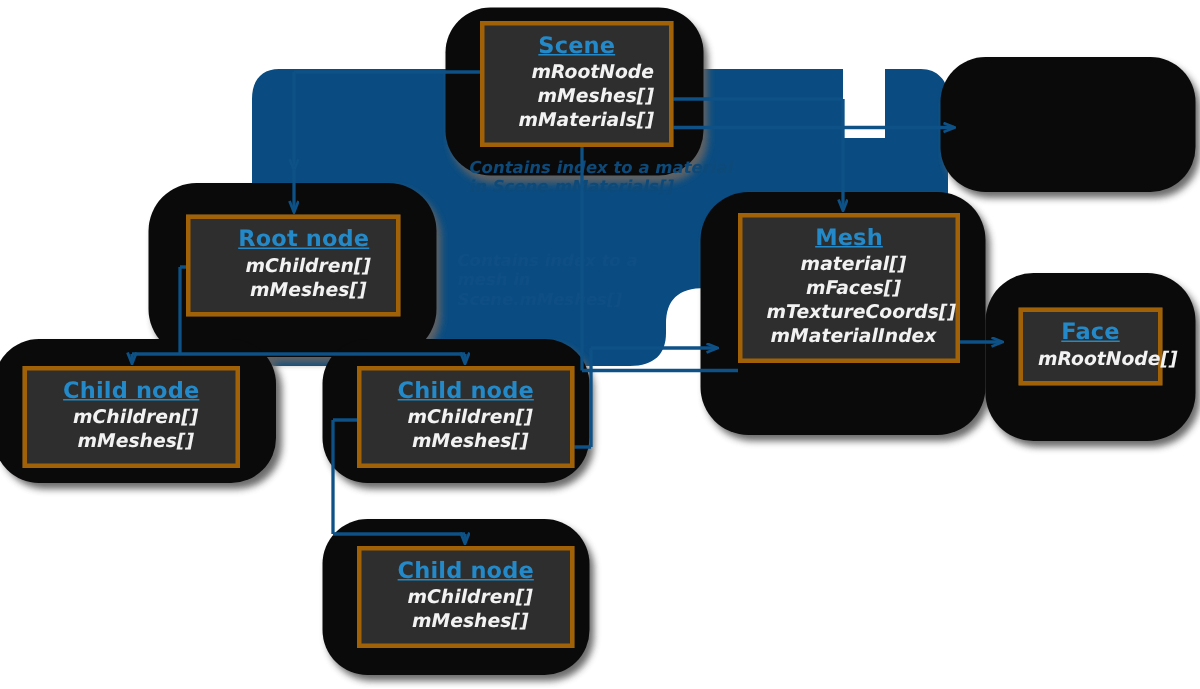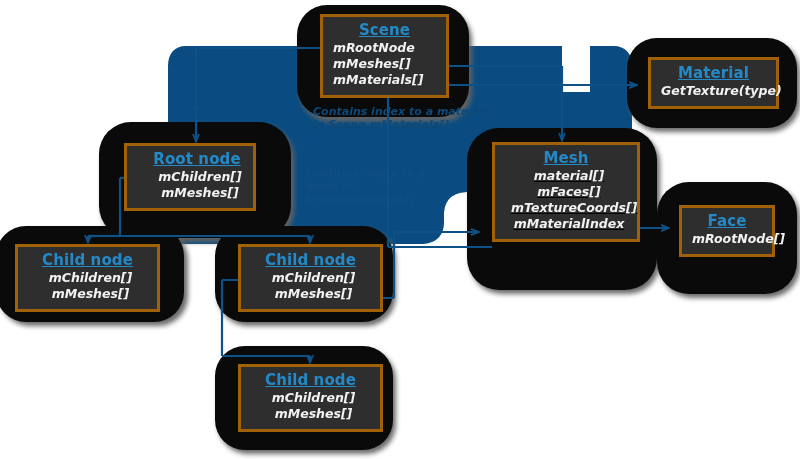--- a/index.html
+++ b/index.html
@@ -39,28 +39,28 @@
     display:block;
     color:#f2f2f2;
     font-style:italic;
     font-weight:bold;
     font-size:12.5px;
     line-height:16px;
     white-space:nowrap;
     padding-left:6px;
     text-align:center;
   }
-  .node.center .field{text-align:left;padding-left:0;}
+  .node.center .field{text-align:right;padding-left:0;}
 
   
   #node-scene{left:320px;top:14px;width:129px;}
   #node-material{left:648px;top:57px;width:131px;}
-  #node-mesh{left:492px;top:142px;width:148px;text-decoration:underline;}
+  #node-mesh{left:492px;top:142px;width:148px;}
   #node-face{left:679px;top:205px;width:96px;}
-  #node-root{left:124px;top:143px;width:132px;padding-left:24px;}
+  #node-root{left:124px;top:143px;width:143px;padding-left:24px;}
   #node-child1{left:15px;top:244px;width:145px;}
   #node-child2{left:238px;top:244px;width:145px;}
   #node-child3{left:238px;top:364px;width:145px;}
 
   
   .note{
     position:absolute;
     color:#0d4a7a;
     font-style:italic;
     font-weight:bold;
@@ -173,24 +173,20 @@
 
   <div id="node-layer" class="layer" style="pointer-events:none;">
 
     <div class="node center" id="node-scene" style="pointer-events:auto;">
       <span class="title">Scene</span>
       <span class="field">mRootNode</span>
       <span class="field">mMeshes[]</span>
       <span class="field">mMaterials[]</span>
     </div>
 
-    <div class="node center" id="node-material" style="pointer-events:auto;">
-      <span class="title">Material</span>
-      <span class="field">GetTexture(type)</span>
-    </div>
 
     <div class="node" id="node-mesh" style="pointer-events:auto;">
       <span class="title">Mesh</span>
       <span class="field">material[]</span>
       <span class="field">mFaces[]</span>
       <span class="field">mTextureCoords[]</span>
       <span class="field">mMaterialIndex</span>
     </div>
 
     <div class="node center" id="node-face" style="pointer-events:auto;">

